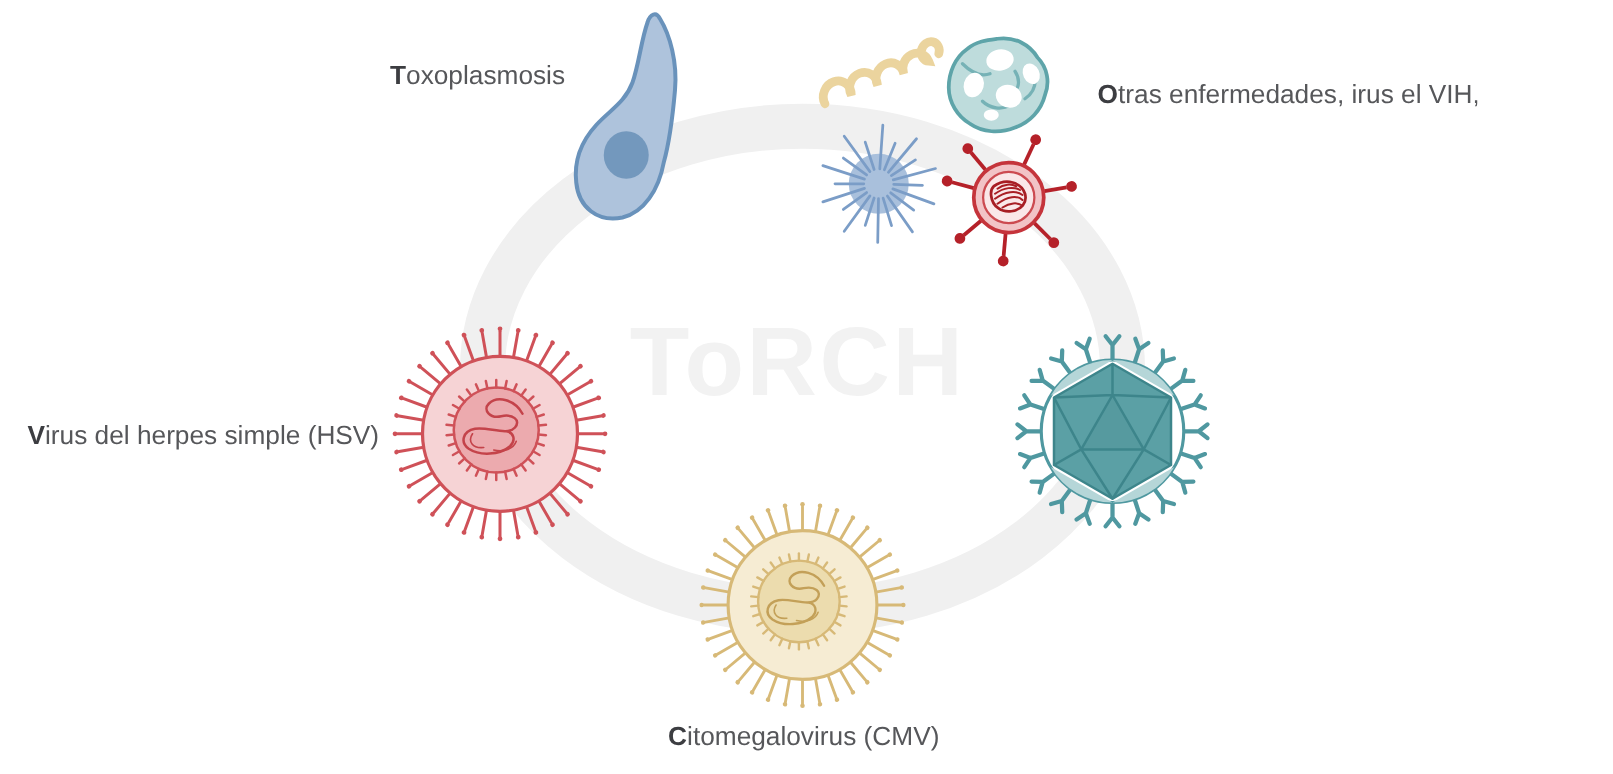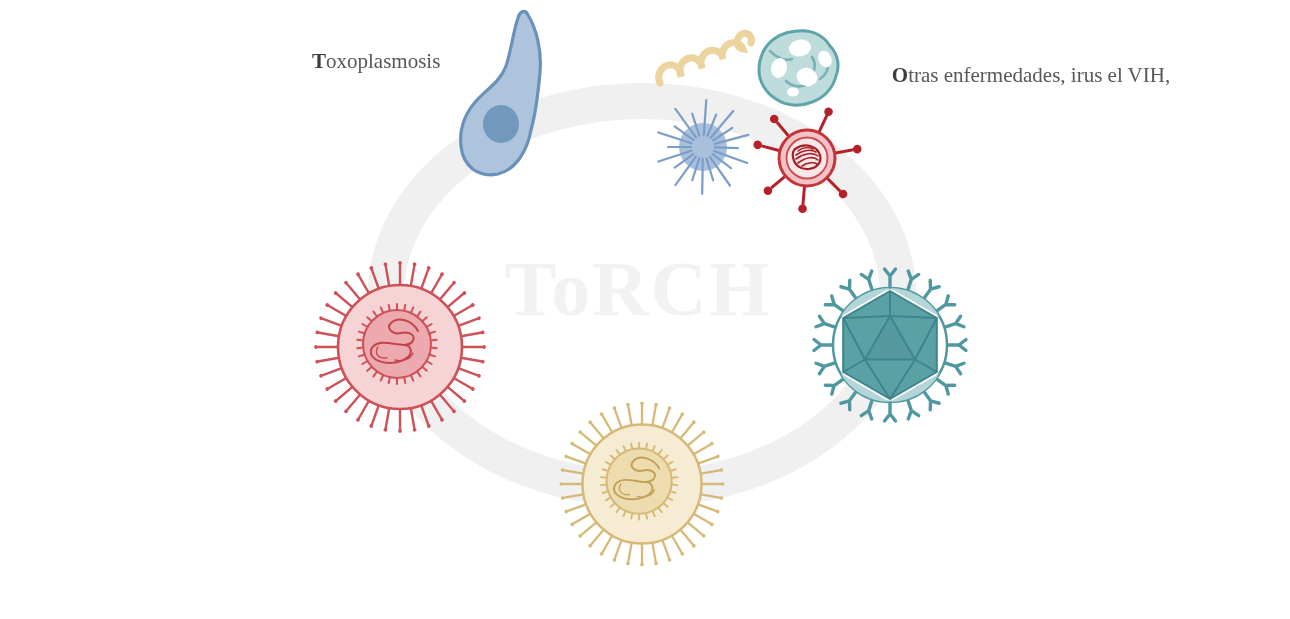--- a/index.html
+++ b/index.html
@@ -1,18 +1,18 @@
 <!DOCTYPE html>
 <html><head>
 <meta charset="utf-8">
 <style>
   html,body{margin:0;padding:0;background:#ffffff;}
   #stage{
     position:relative;width:1182px;height:619px;background:#ffffff;overflow:hidden;
-    font-family:Liberation Serif, serif;
+    font-family:Liberation Sans, sans-serif;
   }
   #watermark{
     position:absolute;left:638px;top:250px;transform:translateX(-50%);
     font-size:78px;font-weight:700;letter-spacing:2px;color:#f2f2f2;line-height:1;
     user-select:none;
   }
   svg.canvas{position:absolute;left:0;top:0;}
   .lbl{
     position:absolute;font-size:21px;color:#56575a;white-space:nowrap;line-height:1.45;
   }
@@ -234,15 +234,21 @@
 
   <div class="lbl" style="left:312px;top:46px;">
     <b>T</b><span>oxoplasmosis</span>
   </div>
 
   <div class="lbl center" style="left:1031px;top:60px;line-height:31px;">
     <div><b>O</b><span>tras enfermedades, irus el VIH,</span></div>
   </div>
 
 
-
+  <div class="lbl" style="left:22px;top:334px;">
+    <b>V</b><span>irus del herpes simple (HSV)</span>
+  </div>
+
+  <div class="lbl center" style="left:643px;top:575px;">
+    <b>C</b><span>itomegalovirus (CMV)</span>
+  </div>
 
 </div>
 
 </body></html>

